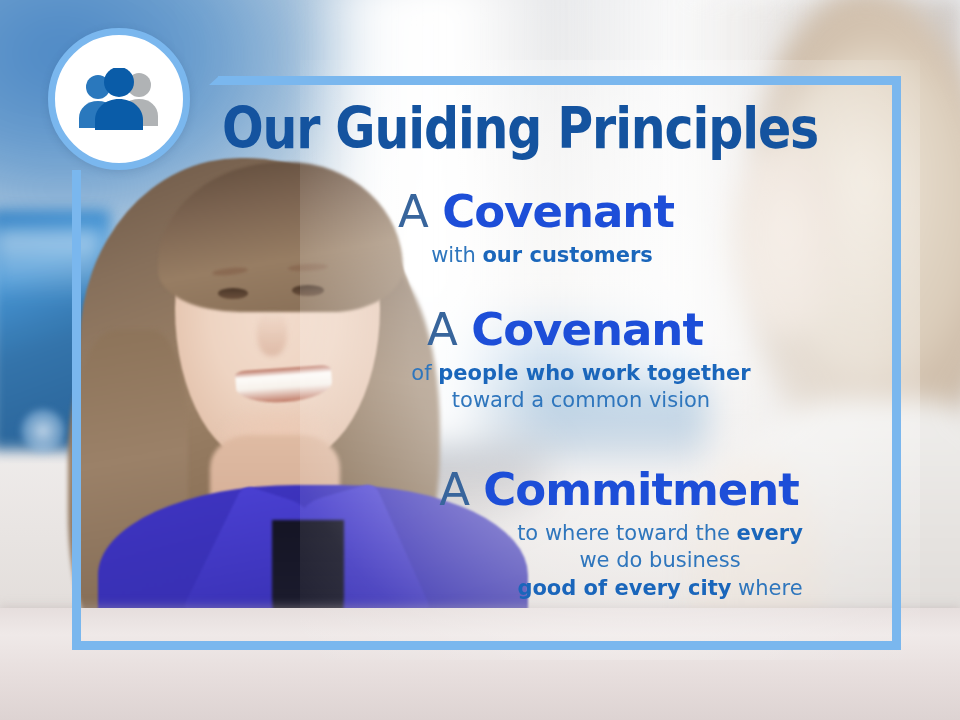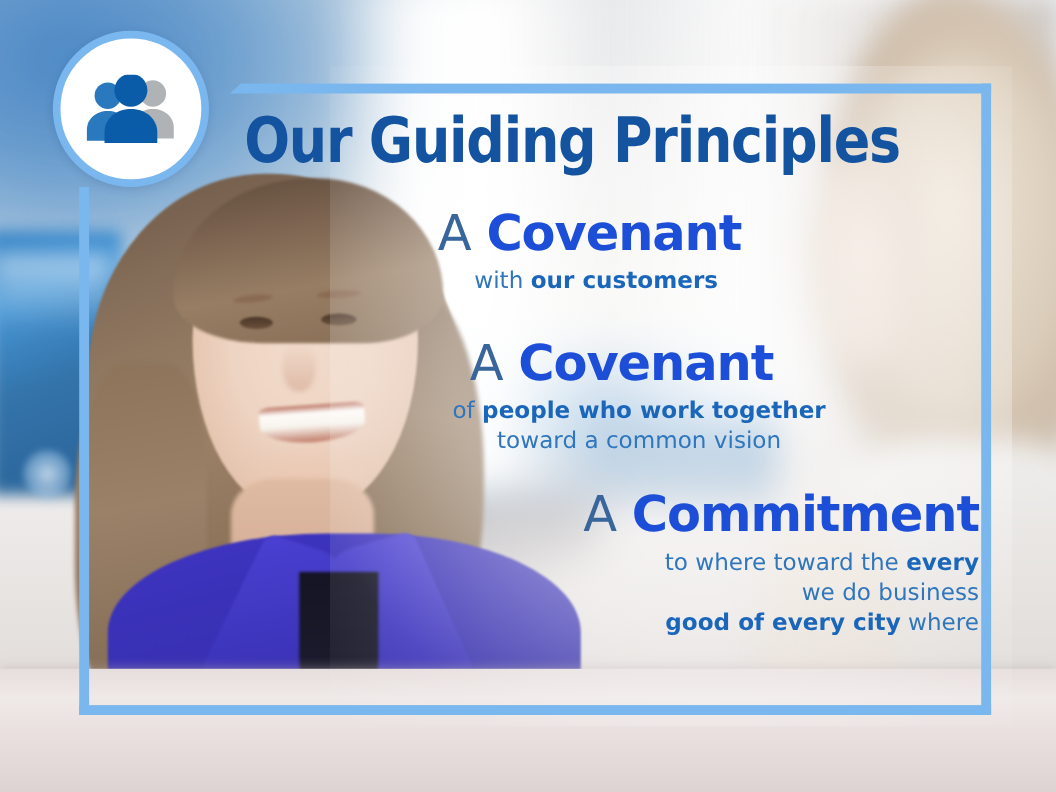--- a/index.html
+++ b/index.html
@@ -268,21 +268,21 @@
     letter-spacing: -1.3px;
     transform: scaleX(0.86);
     transform-origin: left center;
     white-space: nowrap;
     line-height: 1;
   }
 
   .principle { position: absolute; width: 690px; text-align: center; }
   .p1 { top: 104px; }
   .p2 { top: 222px; }
-  .p3 { top: 360px; text-align: right; }
+  .p3 { top: 382px; }
 
   .p-head {
     font-family: "DejaVu Sans", "Liberation Sans", sans-serif;
     font-size: 45px;
     line-height: 1.06;
     white-space: nowrap;
     letter-spacing: -0.5px;
   }
   .p-article { font-weight: normal; color: #38659c; }
   .p-word    { font-weight: bold;   color: #1d4ed8; letter-spacing: -1px; }

